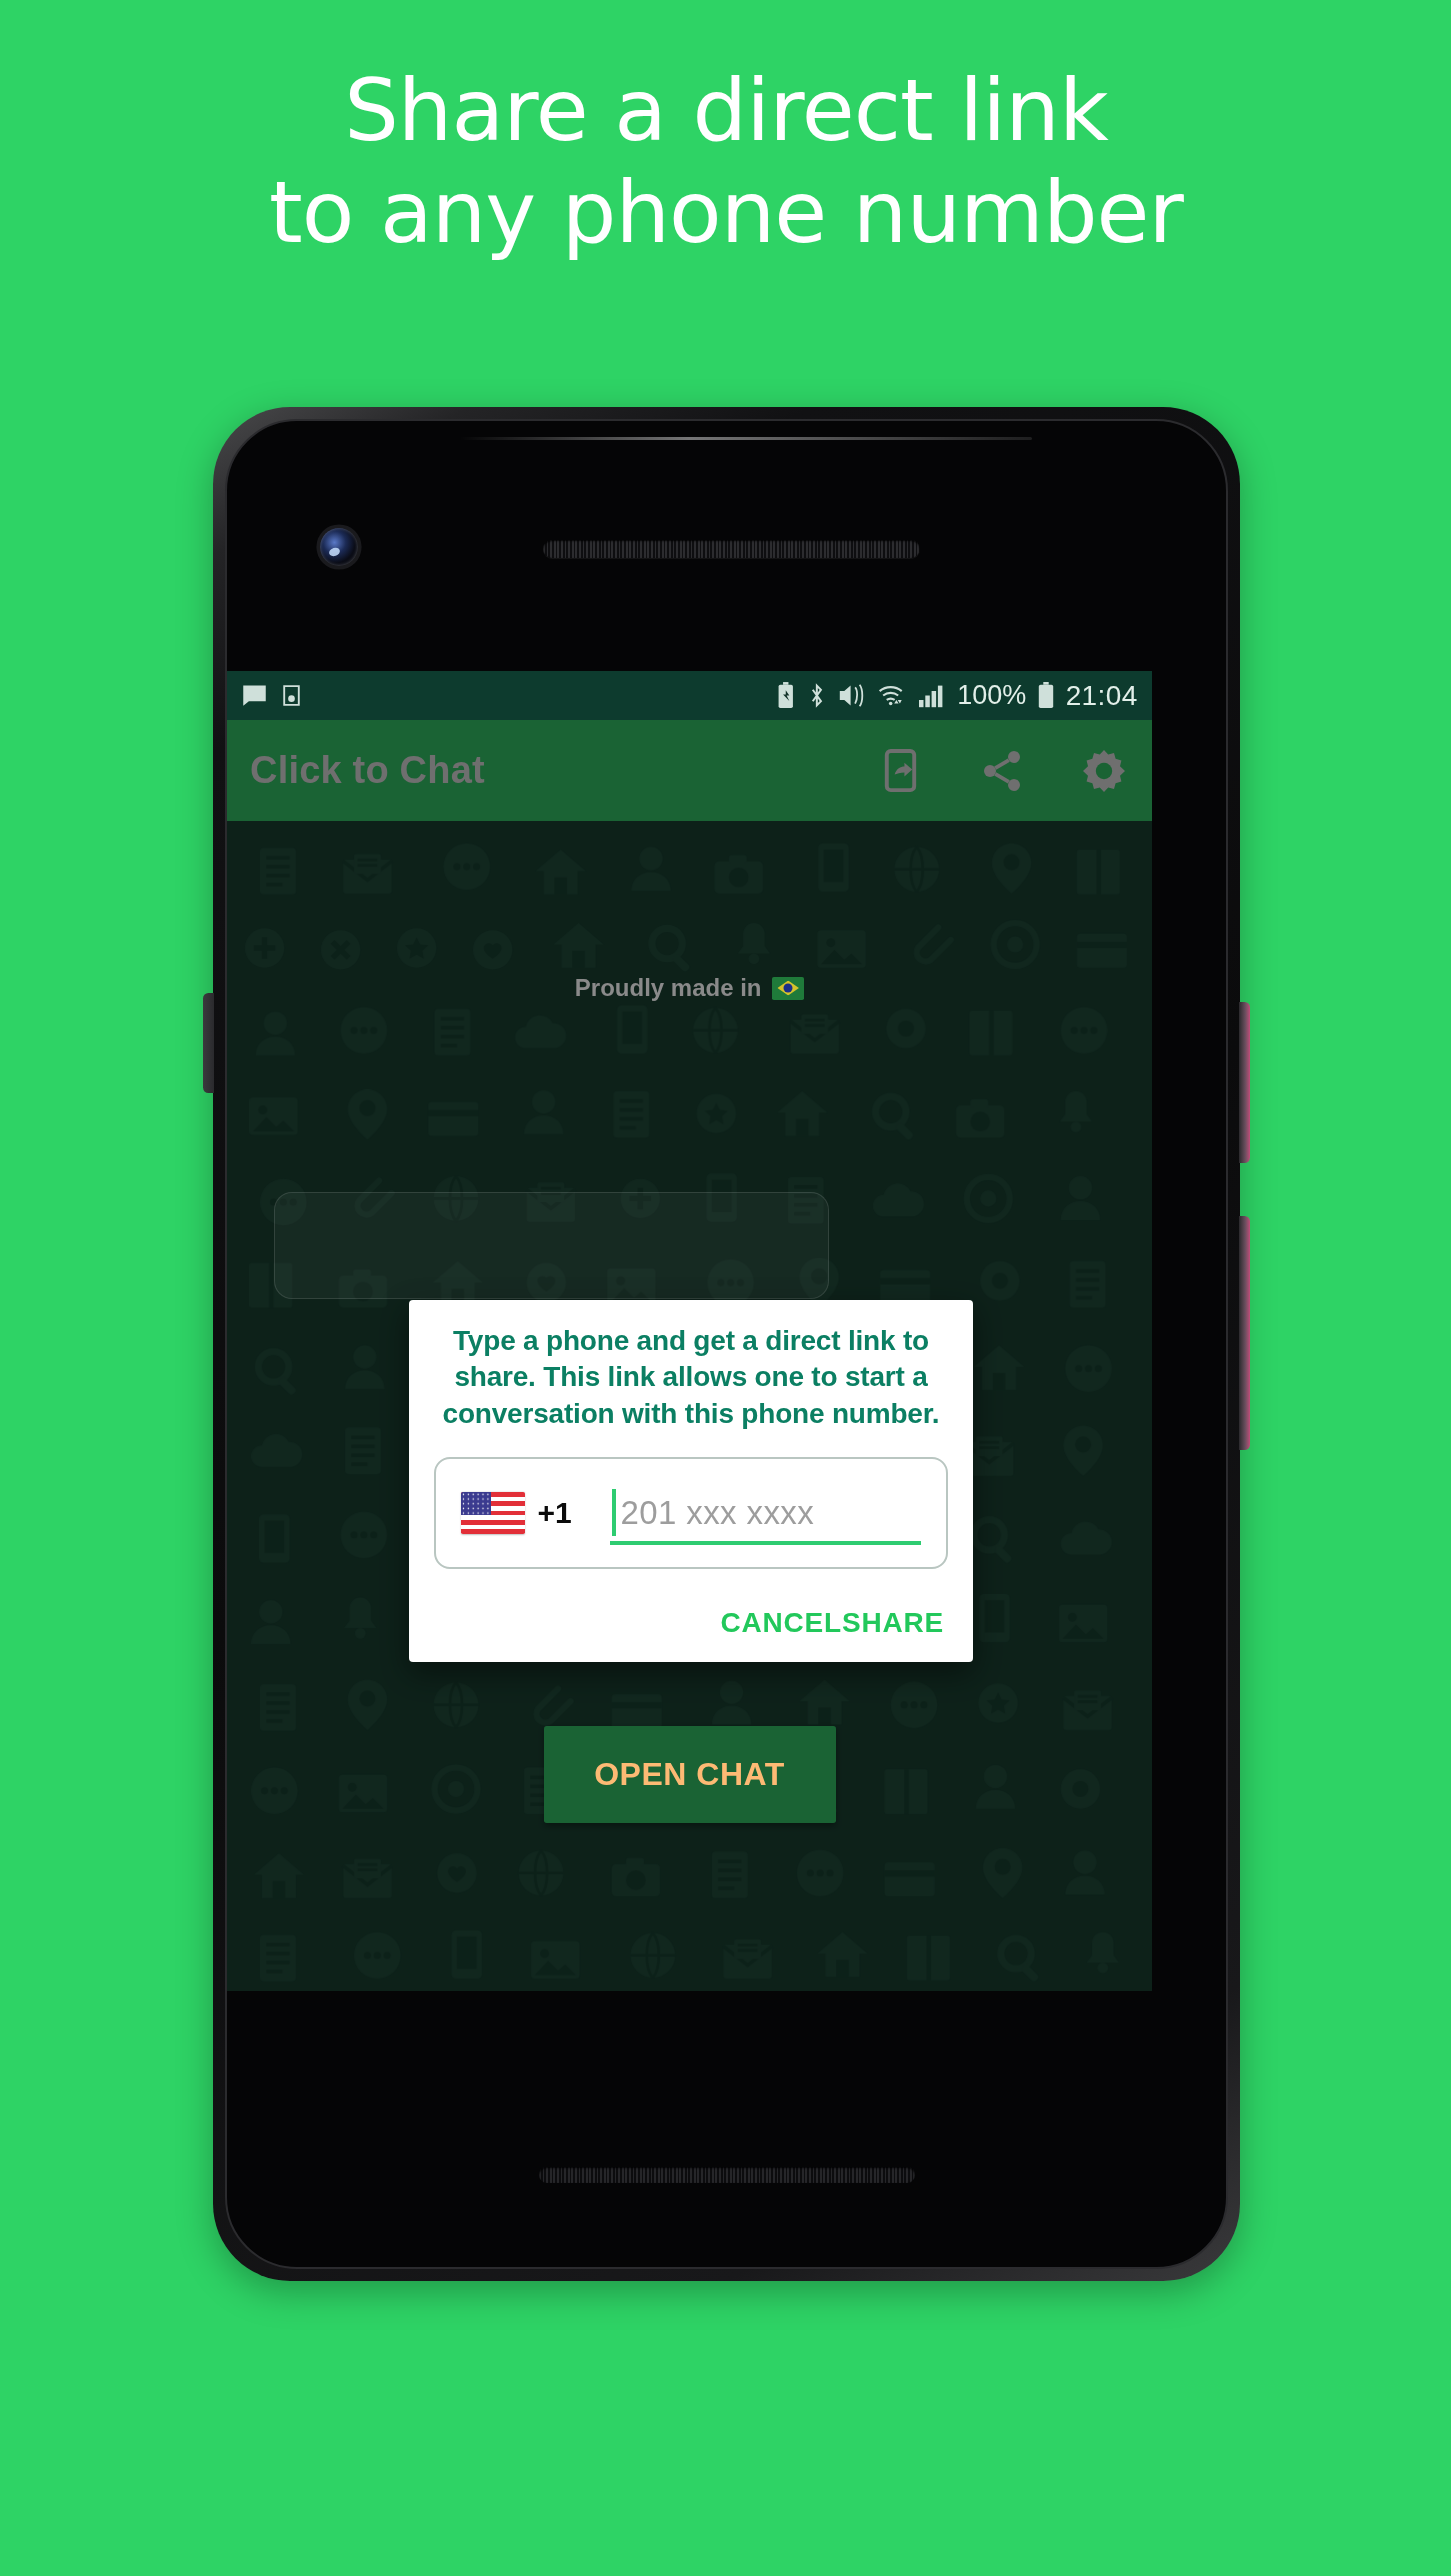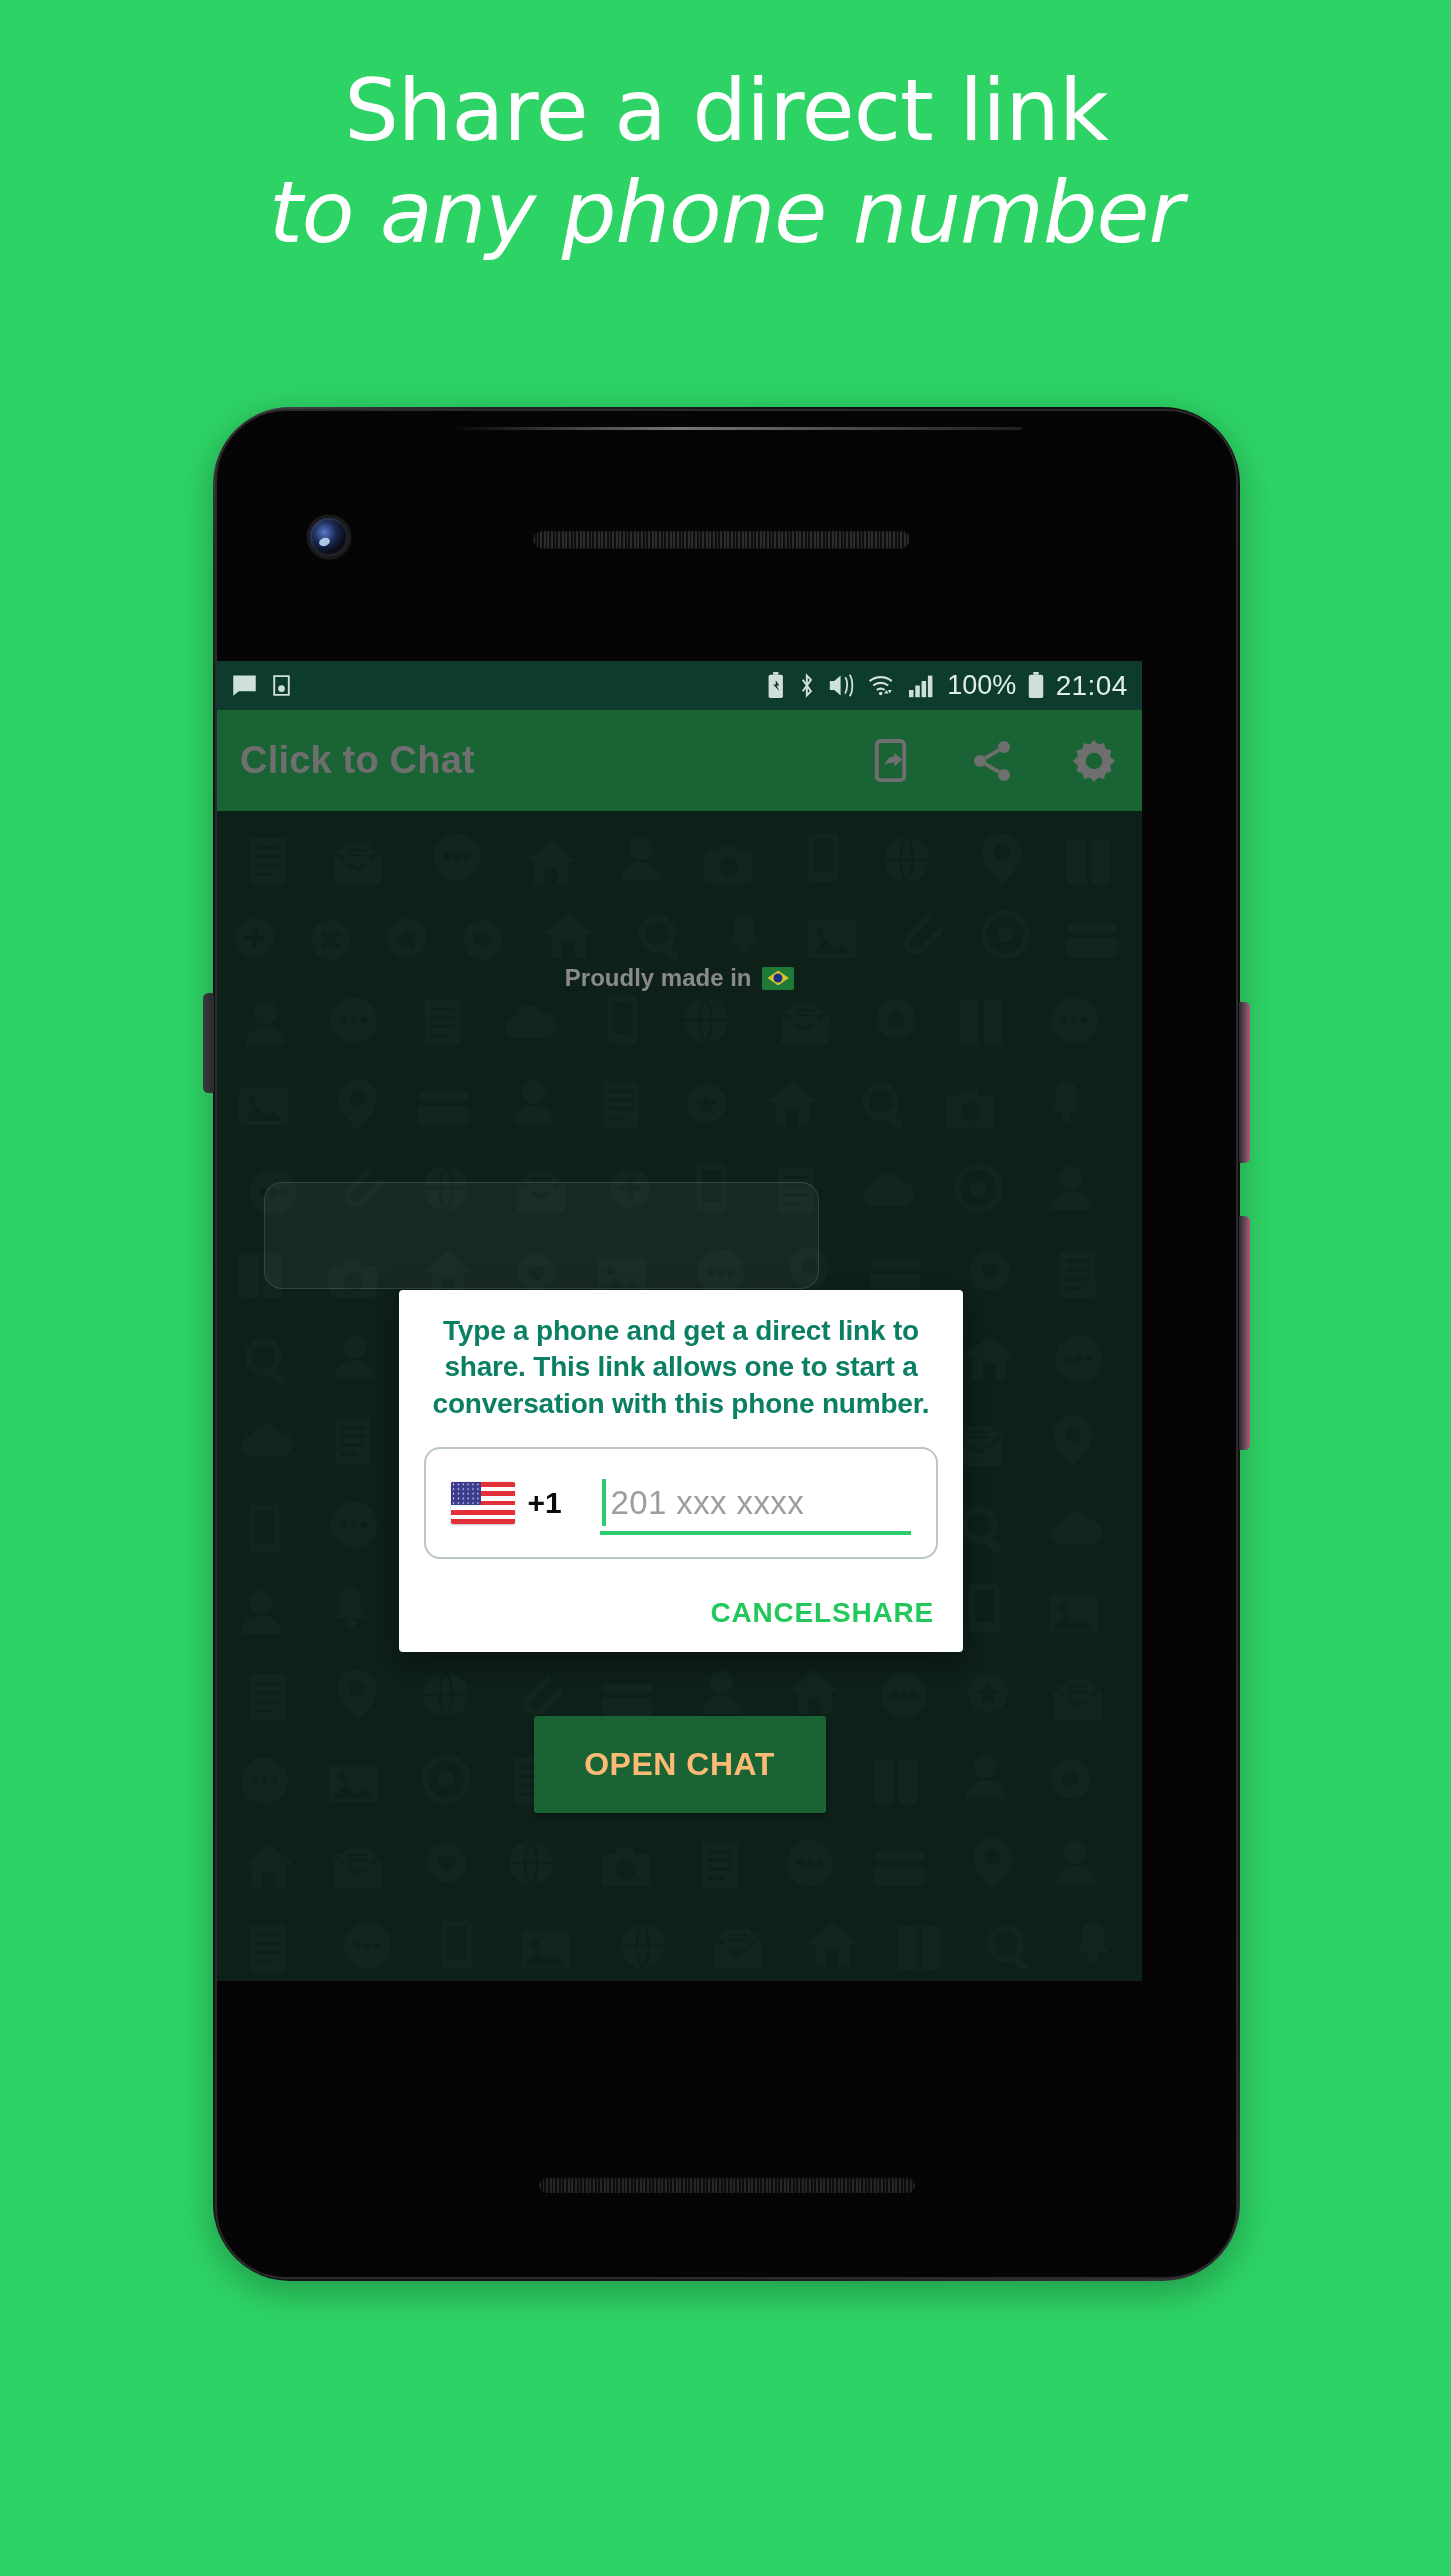--- a/index.html
+++ b/index.html
@@ -12,30 +12,30 @@
 
   
   .headline {
     position:absolute; top:67px; left:0; width:1452px;
     text-align:center; color:#ffffff;
     font-family:"DejaVu Sans", sans-serif;
     font-size:86px; font-weight:400; line-height:1.02;
     letter-spacing:-0.9px;
   }
   .headline .hl-line { display:block; white-space:nowrap; }
-  .headline .hl-line + .hl-line { margin-top:14.3px;font-style:italic; }
+  .headline .hl-line + .hl-line { margin-top:14.3px; }
 
   
   .device {
     position:absolute; left:213px; top:407px;
     width:1027px; height:1874px;
     border-radius:77px;
     background:linear-gradient(150deg,#4a4a4c 0%, #242426 6%, #111113 14%, #0b0b0c 50%, #18181a 88%, #3a3a3c 100%);
     box-shadow:0 10.7px 36px rgba(0,0,0,.28);
-    padding:2px;
+    padding:12px;
   }
   .device-inner {
     position:relative; width:100%; height:100%;
     border-radius:72px; background:#050506;
     border:2.7px solid #2b2b2e;
     overflow:hidden;
   }
   .glass-glint {
     position:absolute; top:16px; left:233px; width:572px; height:2.7px;
     background:linear-gradient(90deg,rgba(255,255,255,0) 0%,rgba(255,255,255,.45) 40%,rgba(255,255,255,.1) 100%);

